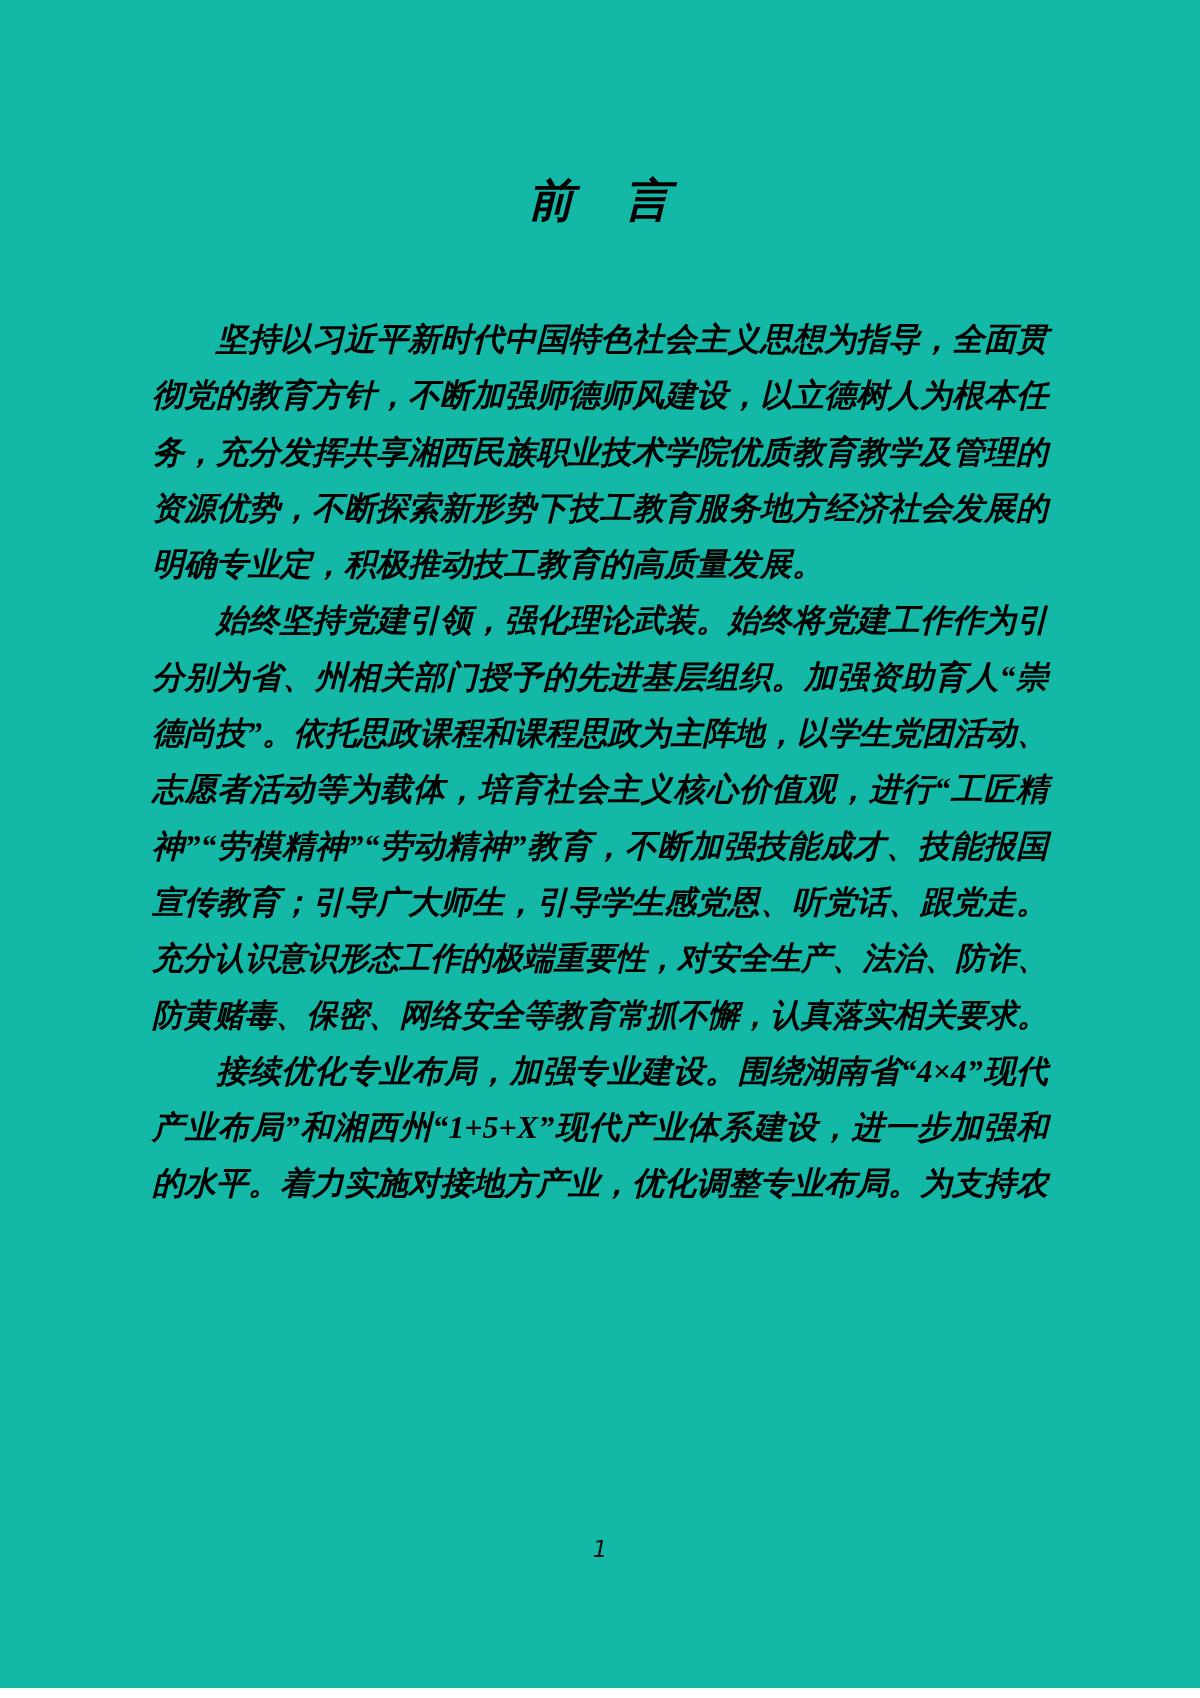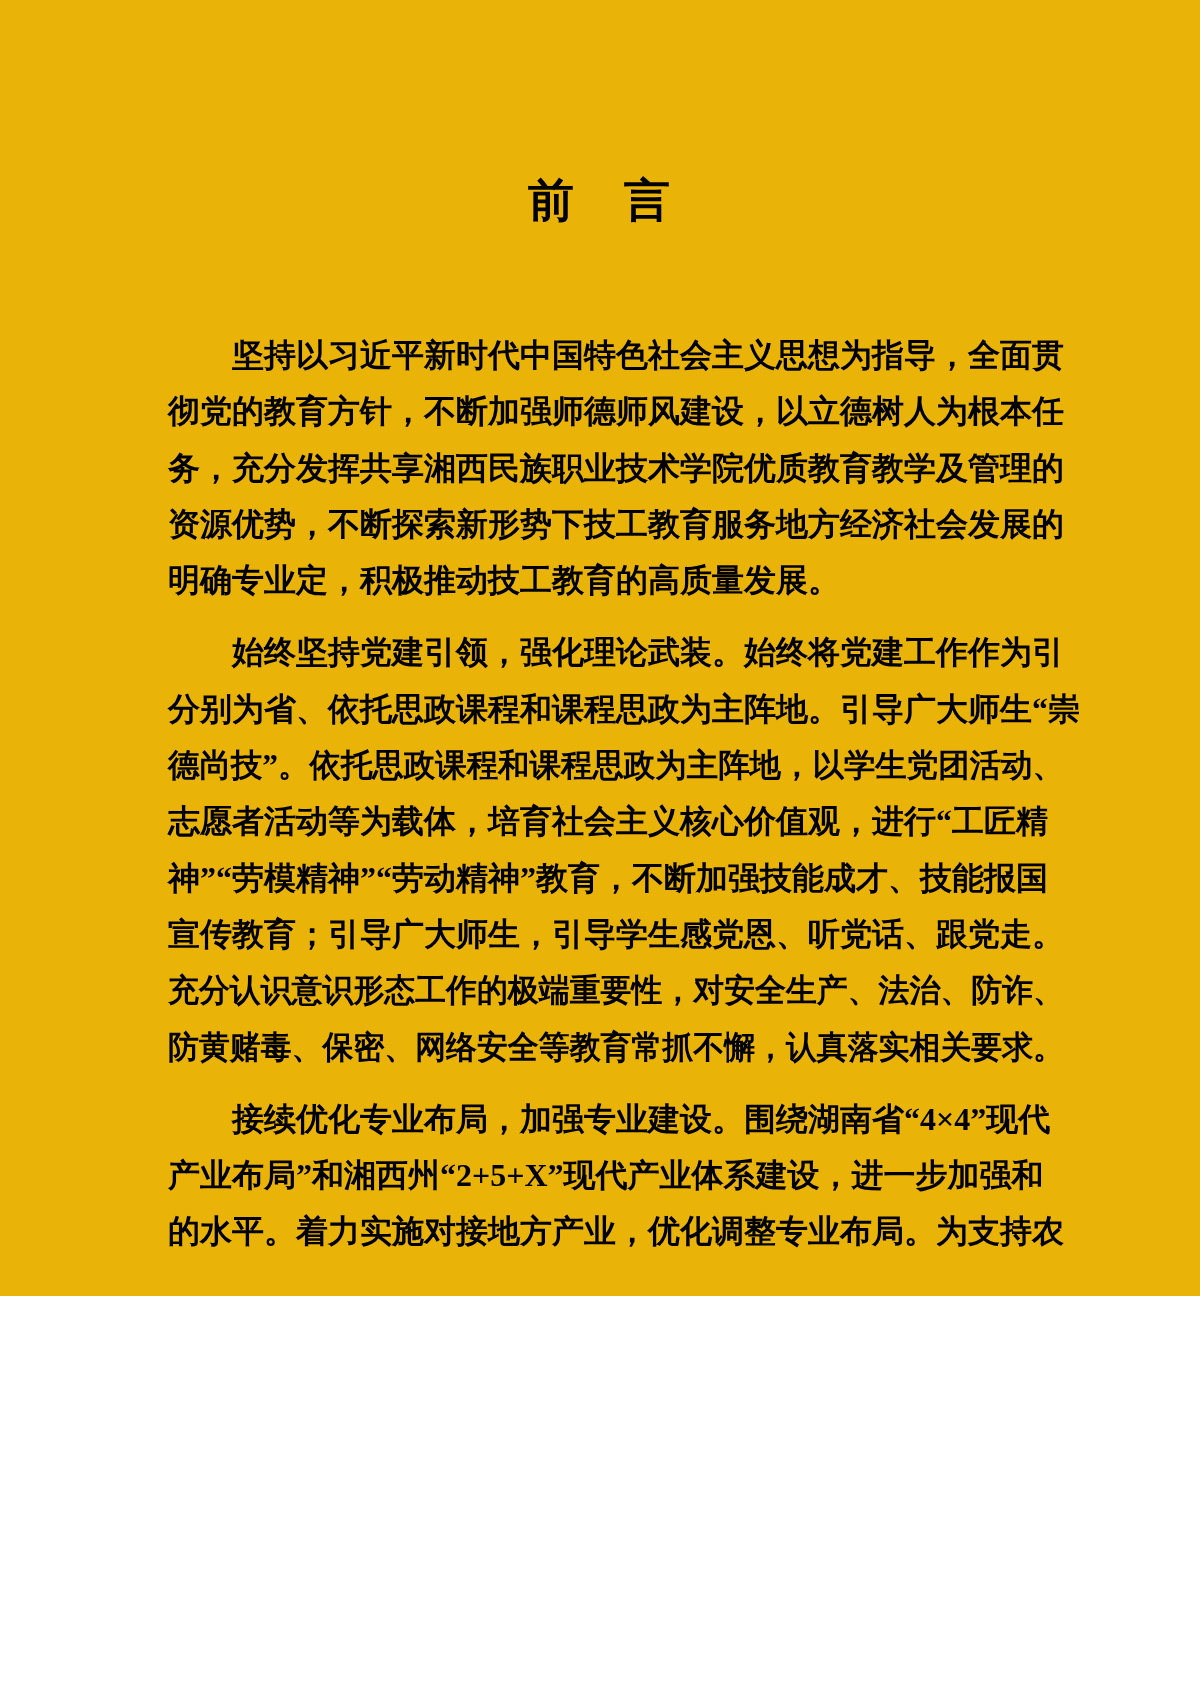--- a/index.html
+++ b/index.html
@@ -3,45 +3,46 @@
 <meta charset="utf-8">
 <style>
   html, body {
     margin: 0;
     padding: 0;
     background: #ffffff;
   }
   .page {
     position: relative;
     width: 1200px;
-    height: 1296px;
-    background: #eab308;
+    height: 1688px;
+    background: #14b8a6;
     color: #000000;
     overflow: hidden;
     font-family: "Liberation Serif", "DejaVu Sans", sans-serif;
+    font-style: italic;
   }
   .doc-title {
     position: absolute;
     top: 170px;
     left: 0;
     width: 1200px;
     text-align: center;
     font-size: 46px;
     font-weight: 700;
     letter-spacing: 2px;
     font-family: "DejaVu Sans", "Liberation Sans", sans-serif;
   }
   .doc-body {
     position: absolute;
     top: 311px;
     left: 152px;
     width: 896px;
     font-weight: 600;
   }
-  .para { margin: 16px; padding: 0; }
+  .para { margin: 0; padding: 0; }
   .line {
     height: 56.3px;
     line-height: 56.3px;
     font-size: 32px;
     white-space: nowrap;
     text-align: justify;
     text-align-last: justify;
   }
   .para .line:first-child { text-indent: 64px; }
   .para .line:last-child { text-align-last: left; }
@@ -65,29 +66,29 @@
   <div class="doc-body">
       <div class="para">
         <div class="line">坚持以习近平新时代中国特色社会主义思想为指导，全面贯</div>
         <div class="line">彻党的教育方针，不断加强师德师风建设，以立德树人为根本任</div>
         <div class="line">务，充分发挥共享湘西民族职业技术学院优质教育教学及管理的</div>
         <div class="line">资源优势，不断探索新形势下技工教育服务地方经济社会发展的</div>
         <div class="line">明确专业定，积极推动技工教育的高质量发展。</div>
       </div>
       <div class="para">
         <div class="line">始终坚持党建引领，强化理论武装。始终将党建工作作为引</div>
-        <div class="line">分别为省、依托思政课程和课程思政为主阵地。引导广大师生“崇</div>
+        <div class="line">分别为省、州相关部门授予的先进基层组织。加强资助育人“崇</div>
         <div class="line" style="transform: scaleX(0.982456); transform-origin: left center;">德尚技”。依托思政课程和课程思政为主阵地，以学生党团活动、</div>
         <div class="line">志愿者活动等为载体，培育社会主义核心价值观，进行“工匠精</div>
         <div class="line">神”“劳模精神”“劳动精神”教育，不断加强技能成才、技能报国</div>
         <div class="line">宣传教育；引导广大师生，引导学生感党恩、听党话、跟党走。</div>
         <div class="line" style="transform: scaleX(0.965517); transform-origin: left center;">充分认识意识形态工作的极端重要性，对安全生产、法治、防诈、</div>
         <div class="line" style="transform: scaleX(0.965517); transform-origin: left center;">防黄赌毒、保密、网络安全等教育常抓不懈，认真落实相关要求。</div>
       </div>
       <div class="para">
         <div class="line">接续优化专业布局，加强专业建设。围绕湖南省“4×4”现代</div>
-        <div class="line">产业布局”和湘西州“2+5+X”现代产业体系建设，进一步加强和</div>
+        <div class="line">产业布局”和湘西州“1+5+X”现代产业体系建设，进一步加强和</div>
         <div class="line">的水平。着力实施对接地方产业，优化调整专业布局。为支持农</div>
       </div>
     </div>
 
   <div class="page-number">1</div>
 </div>
 
 </body></html>

